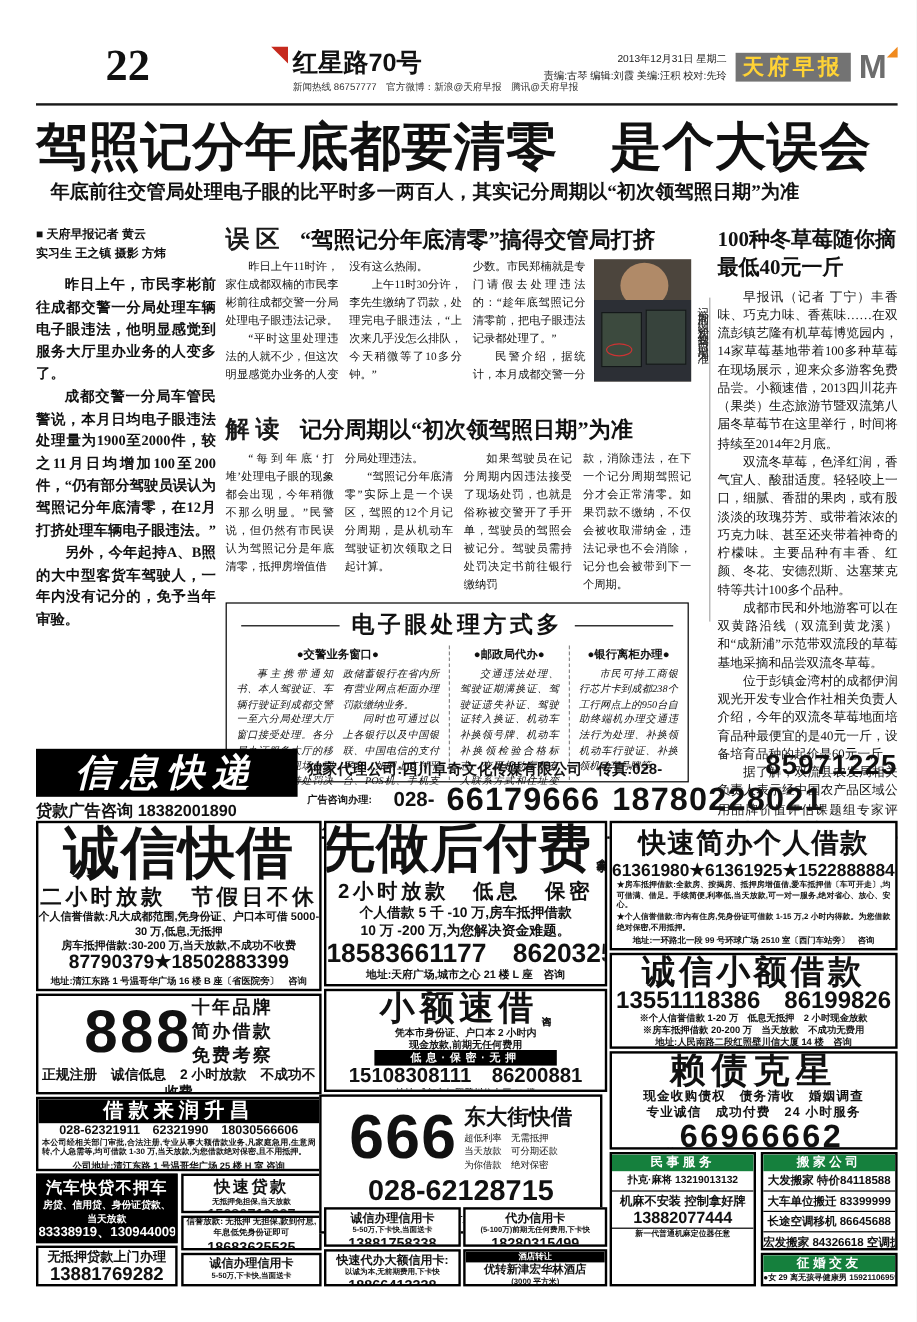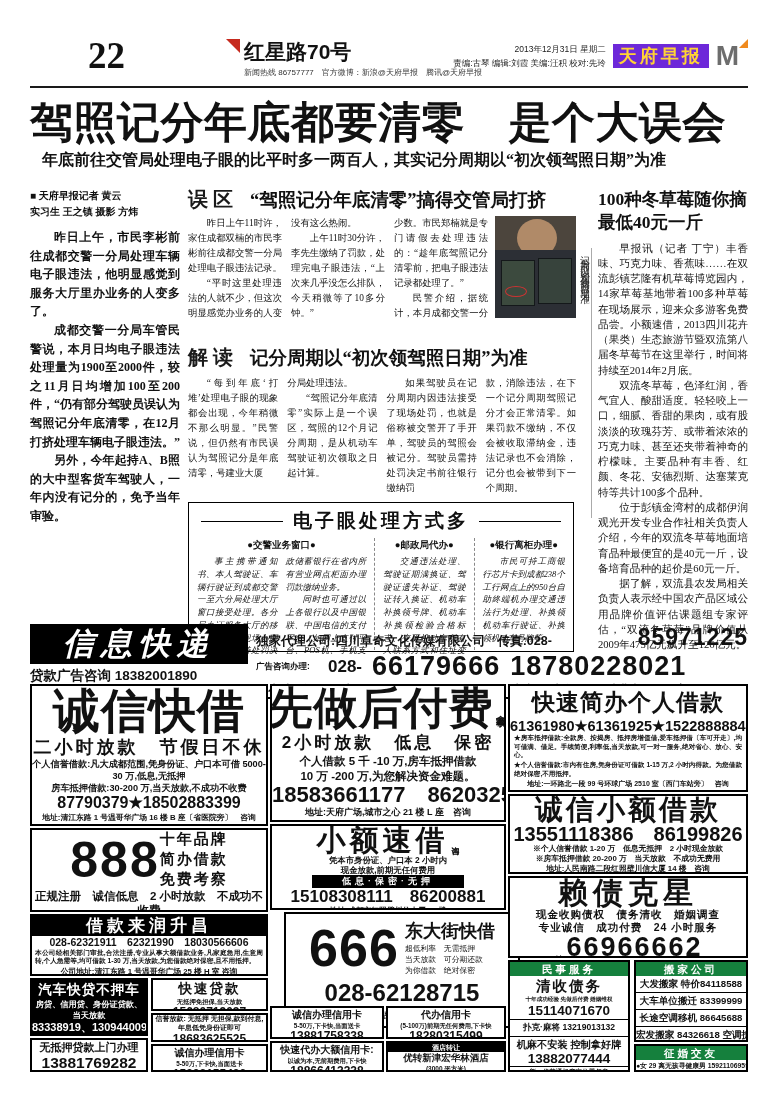--- a/index.html
+++ b/index.html
@@ -11,21 +11,21 @@
   #pageno{position:absolute;left:58px;top:-2px;font-size:37px;font-weight:bold}
   #red-tri{position:absolute;left:196px;top:3px;width:0;height:0;
            border-top:14px solid #c62a1e;border-left:14px solid transparent}
   #secname{position:absolute;left:214px;top:2px;font-size:21px;font-weight:bold;
            font-family:"Liberation Sans",sans-serif}
   #hotline{position:absolute;left:214px;top:31px;font-size:8px;color:#333;
            font-family:"Liberation Sans",sans-serif}
   #mh-right{position:absolute;right:0;top:4px;display:flex;align-items:center;gap:7px}
   .mh-meta{text-align:right;font-size:8.5px;color:#222;line-height:1.7;
            font-family:"Liberation Sans",sans-serif}
-  #logo{background:#6d28d9;color:#ffd335;font-weight:bold;font-size:18px;
+  #logo{background:#737373;color:#ffd335;font-weight:bold;font-size:18px;
         padding:0 6px;letter-spacing:3px;white-space:nowrap}
   #mlogo{font-size:28px;font-weight:bold;color:#6d6d6d;position:relative;
          font-family:"Liberation Sans",sans-serif;padding-right:9px}
   #mlogo i{position:absolute;top:-1px;right:0;width:0;height:0;
            border-bottom:9px solid #f08a1e;border-left:9px solid transparent}
   #mast-rule{position:absolute;left:30px;top:86px;width:718px;border-top:2px solid #1a1a1a}
 
   
   #headline{position:absolute;left:30px;top:94px;width:718px;font-size:43px;font-weight:bold;
             white-space:nowrap;letter-spacing:0.5px}
@@ -162,21 +162,21 @@
   #ad-xykj .ph{font-size:22px}
   #ad-xykj .addr{font-size:9px}
 
   #ad-xesj{left:240px;top:140px;width:236px;height:86px}
   #ad-xesj .trow .bigT{font-size:29px;letter-spacing:4px}
   #ad-xesj .trow .vside{font-size:8px}
   #ad-xesj .d{font-size:8.4px;line-height:1.2}
   #ad-xesj .strip{font-size:9px;letter-spacing:4px;margin:0 40px}
   #ad-xesj .ph{font-size:17px}
 
-  #ad-ddj{left:254px;top:228px;width:236px;height:116px}
+  #ad-ddj{left:236px;top:228px;width:236px;height:116px}
   #ad-ddj .trow{gap:6px}
   #ad-ddj .bigT{font-size:52px}
   #ad-ddj .r{display:flex;flex-direction:column;align-items:flex-start}
   #ad-ddj .r .t{font-size:18px;font-weight:bold;white-space:nowrap}
   #ad-ddj .r span{font-size:7.8px;font-weight:normal;white-space:nowrap}
   #ad-ddj .ph{font-size:24px}
 
   #ad-xyk2{left:240px;top:322px;width:114px;height:33px}
   #ad-ksdb{left:240px;top:357px;width:114px;height:31px}
   #ad-dbxyk{left:356px;top:322px;width:120px;height:33px}
@@ -286,21 +286,21 @@
       <div class="lic2"></div>
       <div class="oval"></div>
     </div>
 
     <div class="sechead" id="jiedu-head">
       <span class="seclabel">解读</span>
       <span class="sectitle">记分周期以“初次领驾照日期”为准</span>
     </div>
     <div class="cols" id="jiedu-cols">
       <div class="c">
-        <p class="ind">“每到年底‘打堆’处理电子眼的现象都会出现，今年稍微不那么明显。”民警说，但仍然有市民误认为驾照记分是年底清零，号建业大厦</p>
+        <p class="ind">“每到年底‘打堆’处理电子眼的现象都会出现，今年稍微不那么明显。”民警说，但仍然有市民误认为驾照记分是年底清零，抵押房增值借</p>
       </div>
       <div class="c">
         <p>分局处理违法。</p>
         <p class="ind">“驾照记分年底清零”实际上是一个误区，驾照的12个月记分周期，是从机动车驾驶证初次领取之日起计算。</p>
       </div>
       <div class="c">
         <p class="ind">如果驾驶员在记分周期内因违法接受了现场处罚，也就是俗称被交警开了手开单，驾驶员的驾照会被记分。驾驶员需持处罚决定书前往银行缴纳罚</p>
       </div>
       <div class="c">
         <p>款，消除违法，在下一个记分周期驾照记分才会正常清零。如果罚款不缴纳，不仅会被收取滞纳金，违法记录也不会消除，记分也会被带到下一个周期。</p>
@@ -342,20 +342,21 @@
   <div id="vrule"></div>
 
   <div id="rightcol">
     <div id="rc-title">
       <div>100种冬草莓随你摘</div>
       <div>最低40元一斤</div>
     </div>
     <div class="para">
       <p>早报讯（记者 丁宁）丰香味、巧克力味、香蕉味……在双流彭镇艺隆有机草莓博览园内，14家草莓基地带着100多种草莓在现场展示，迎来众多游客免费品尝。小额速借，2013四川花卉（果类）生态旅游节暨双流第八届冬草莓节在这里举行，时间将持续至2014年2月底。</p>
       <p>双流冬草莓，色泽红润，香气宜人、酸甜适度。轻轻咬上一口，细腻、香甜的果肉，或有股淡淡的玫瑰芬芳、或带着浓浓的巧克力味、甚至还夹带着神奇的柠檬味。主要品种有丰香、红颜、冬花、安德烈斯、达塞莱克特等共计100多个品种。</p>
+      <p>成都市民和外地游客可以在双黄路沿线（双流到黄龙溪）和“成新浦”示范带双流段的草莓基地采摘和品尝双流冬草莓。</p>
       <p>位于彭镇金湾村的成都伊润观光开发专业合作社相关负责人介绍，今年的双流冬草莓地面培育品种最便宜的是40元一斤，设备培育品种的起价是60元一斤。</p>
       <p>据了解，双流县农发局相关负责人表示经中国农产品区域公用品牌价值评估课题组专家评估，“双流冬草莓”品牌价值从2009年475亿元飙升至126亿元。</p>
     </div>
   </div>
 
   <div id="adbar">
     <div id="brandbox">信息快递</div>
     <div id="loanline">贷款广告咨询 18382001890</div>
     <div id="adbar-right">
       <div class="abr1">
@@ -516,25 +517,20 @@
       <div class="d">现金收购债权　债务清收　婚姻调查</div>
       <div class="d">专业诚信　成功付费　24 小时服务</div>
       <div class="trow">
         <span class="vside">咨询</span>
         <span class="ph">66966662</span>
       </div>
     </div>
 
     <div class="ad" id="ad-minshi">
       <div class="secbar">民事服务</div>
-      <div class="qs">
-        <div class="t">清收债务</div>
-        <div class="sub">十年成功经验 先做后付费 婚姻维权</div>
-        <div class="ph">15114071670</div>
-      </div>
       <div class="pk">扑克·麻将 13219013132</div>
       <div class="mj1">
         <div class="t">机麻不安装 控制拿好牌</div>
         <div class="ph">13882077444</div>
       </div>
       <div class="mj2">
         <div class="d">新一代普通机麻定位器任意</div>
 
       </div>
     </div>

